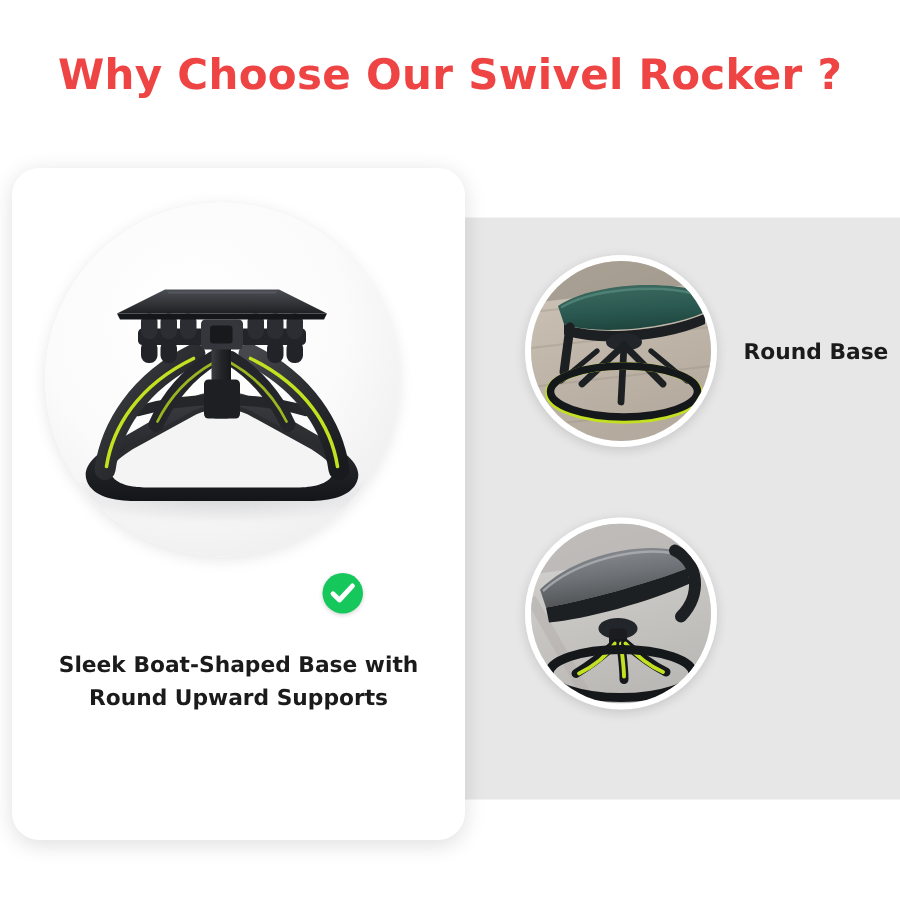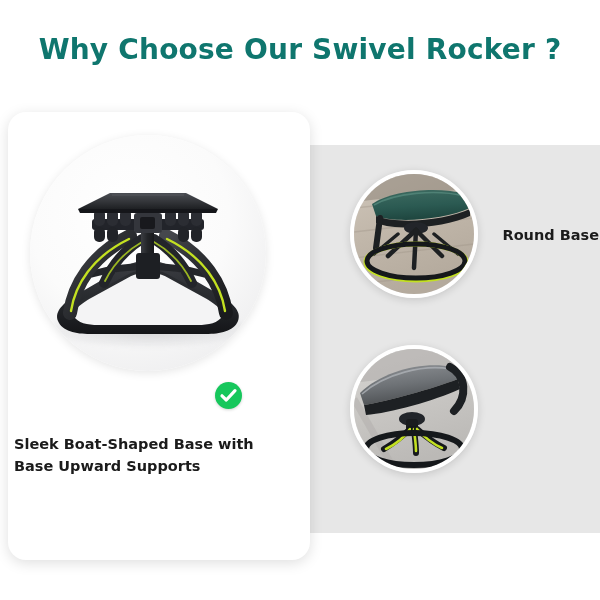--- a/index.html
+++ b/index.html
@@ -23,21 +23,21 @@
   
   .title {
     position: absolute;
     top: 33px;
     left: 0;
     width: 600px;
     text-align: center;
     font-size: 28px;
     font-weight: bold;
     letter-spacing: 0.2px;
-    color: #0f766e;
+    color: #ef4444;
     font-family: "DejaVu Sans", sans-serif;
   }
 
   
   .gray-panel {
     position: absolute;
     left: 268px;
     top: 145px;
     width: 332px;
     height: 388px;
@@ -123,21 +123,21 @@
     position: absolute;
     left: 0; top: 0;
   }
 
   
   .hero-caption {
     position: absolute;
     left: 14px;
     top: 433px;
     width: 290px;
-    text-align: left;
+    text-align: center;
     font-family: "DejaVu Sans", sans-serif;
     font-size: 14.5px;
     font-weight: bold;
     line-height: 22px;
     color: #1b1b1b;
   }
 
   
   .cmp-photo {
     position: absolute;
@@ -155,21 +155,21 @@
 
   .cmp-label {
     position: absolute;
     font-family: "DejaVu Sans", sans-serif;
     font-size: 14.5px;
     font-weight: bold;
     line-height: 21px;
     color: #1b1b1b;
     text-align: center;
   }
-  #cmp-label-round { left: 489px; top: 225px; width: 110px; text-align: right; }
+  #cmp-label-round { left: 489px; top: 225px; width: 110px; }
   #cmp-label-three { left: 494px; top: 400px; width: 100px; }
 </style>
 </head>
 <body>
 
 <div class="poster">
 
   <div class="title">Why Choose Our Swivel Rocker ?</div>
 
   <div class="gray-panel"></div>
@@ -251,21 +251,21 @@
   </div>
 
   <div class="check-badge">
     <svg width="27" height="27" viewBox="0 0 27 27">
       <path d="M7 13.8 L11.3 18 L20 8.6" fill="none" stroke="#ffffff" stroke-width="3.2" stroke-linecap="round" stroke-linejoin="round"></path>
     </svg>
   </div>
 
   <div class="hero-caption">
     <div>Sleek Boat-Shaped Base with</div>
-    <div>Base Upward Supports</div>
+    <div>Round Upward Supports</div>
   </div>
 
 
   <div class="cmp-photo" id="cmp-photo-round">
     <svg width="120" height="120" viewBox="0 0 120 120">
       <defs>
         <linearGradient id="deckG" x1="0" y1="0" x2="0.4" y2="1">
           <stop offset="0%" stop-color="#cfc6ba"></stop>
           <stop offset="45%" stop-color="#c2b8ab"></stop>
           <stop offset="100%" stop-color="#b4aa9d"></stop>

